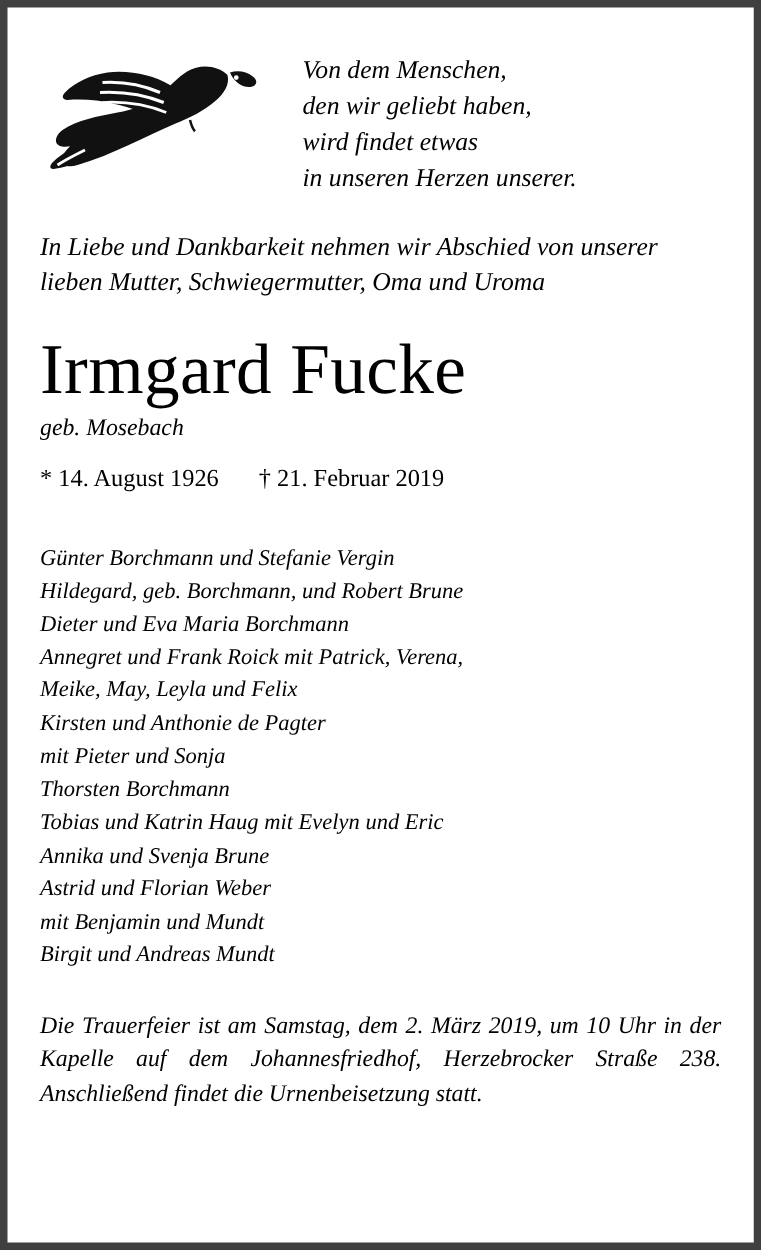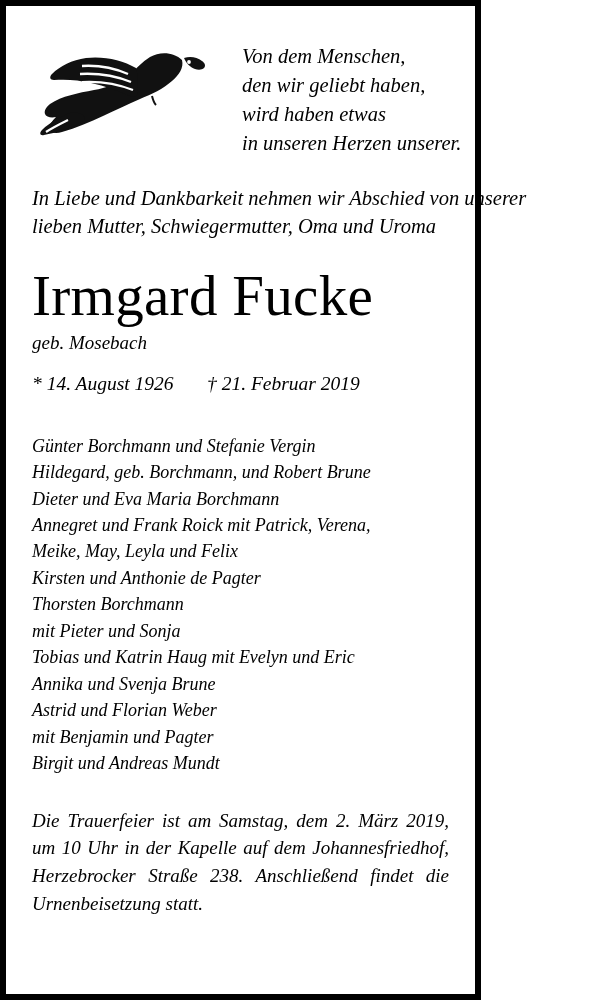--- a/index.html
+++ b/index.html
@@ -9,24 +9,24 @@
   }
   body {
     width: 609px;
     height: 1000px;
     font-family: "Liberation Serif", serif;
     color: #000000;
     overflow: hidden;
   }
   .page {
     position: relative;
-    width: 481px;
+    width: 609px;
     height: 1000px;
     box-sizing: border-box;
-    border: 6px solid #000000;
+    border: 6px solid #404040;
     background: #ffffff;
   }
   .inner {
     position: relative;
     width: 100%;
     height: 100%;
     box-sizing: border-box;
     padding: 14px 26px 10px 26px;
   }
   
@@ -71,21 +71,20 @@
     letter-spacing: 0.3px;
     white-space: nowrap;
   }
   .aka {
     font-style: italic;
     font-size: 19px;
     line-height: 1.32;
     margin-top: 6px;
   }
   .dates {
-    font-style: italic;
     font-size: 19.5px;
     margin-top: 18px;
     display: flex;
   }
   .dates .born { width: 175px; }
   .dates .died { }
 
   
   .survivors {
     font-style: italic;
@@ -131,21 +130,21 @@
             <path d="M36 82 C28 86 20 90 14 94" stroke="#ffffff" stroke-width="2.2" fill="none"></path>
 
             <path d="M120 58 C121 62 122 65 124 67" stroke="#111111" stroke-width="2" fill="none"></path>
           </g>
         </svg>
       </div>
 
       <div class="verse">
         <div>Von dem Menschen,</div>
         <div>den wir geliebt haben,</div>
-        <div>wird haben etwas</div>
+        <div>wird findet etwas</div>
         <div>in unseren Herzen unserer.</div>
       </div>
     </div>
 
     <div class="intro">
       <div>In Liebe und Dankbarkeit nehmen wir Abschied von unserer</div>
       <div>lieben Mutter, Schwiegermutter, Oma und Uroma</div>
     </div>
 
     <div class="name">Irmgard Fucke</div>
@@ -159,25 +158,25 @@
       <span class="died">† 21. Februar 2019</span>
     </div>
 
     <div class="survivors">
       <div>Günter Borchmann und Stefanie Vergin</div>
       <div>Hildegard, geb. Borchmann, und Robert Brune</div>
       <div>Dieter und Eva Maria Borchmann</div>
       <div>Annegret und Frank Roick mit Patrick, Verena,</div>
       <div>Meike, May, Leyla und Felix</div>
       <div>Kirsten und Anthonie de Pagter</div>
+      <div>mit Pieter und Sonja</div>
       <div>Thorsten Borchmann</div>
-      <div>mit Pieter und Sonja</div>
       <div>Tobias und Katrin Haug mit Evelyn und Eric</div>
       <div>Annika und Svenja Brune</div>
       <div>Astrid und Florian Weber</div>
-      <div>mit Benjamin und Pagter</div>
+      <div>mit Benjamin und Mundt</div>
       <div>Birgit und Andreas Mundt</div>
     </div>
 
     <div class="service">Die Trauerfeier ist am Samstag, dem 2. März 2019, um 10 Uhr in der Kapelle auf dem Johannesfriedhof, Herzebrocker Straße 238. Anschließend findet die Urnenbeisetzung statt.</div>
 
   </div>
 </div>
 
 </body></html>

